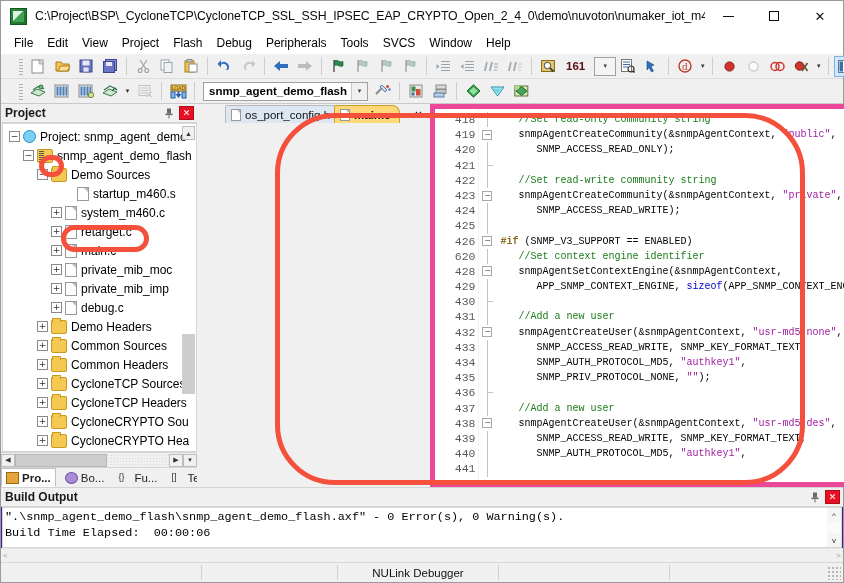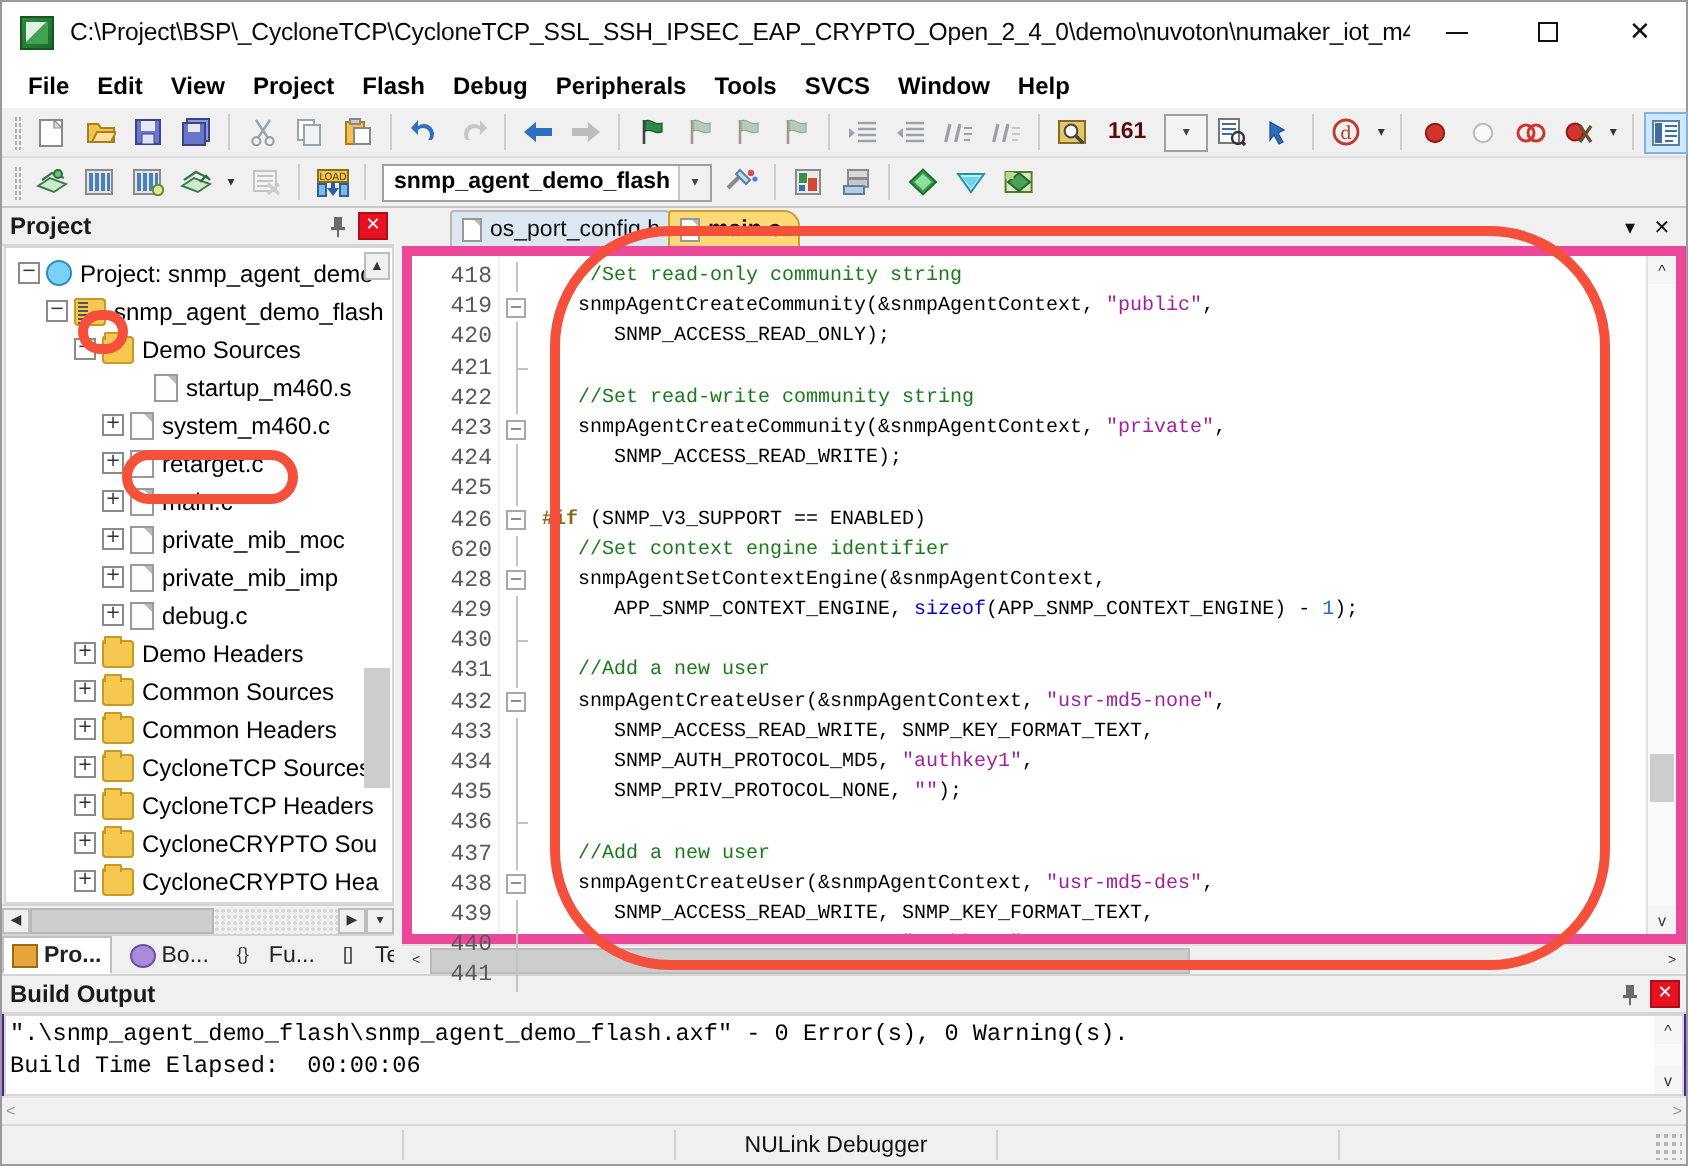--- a/index.html
+++ b/index.html
@@ -63,38 +63,37 @@
   .max-glyph { width: 10px; height: 10px; border: 1px solid #111; display:block; }
 
   
   .menubar {
     height: 22px;
     background: #ffffff;
     display: flex;
     align-items: center;
     padding-left: 6px;
     flex: 0 0 auto;
-    font-weight: bold;
   }
   .menu-item {
     font-size: 12px;
     color: #000;
     padding: 2px 7px;
     white-space: nowrap;
   }
 
   
   .toolbar {
     height: 25px;
     background: #f0f0f0;
     display: flex;
     align-items: center;
     border-bottom: 1px solid #dcdcdc;
     flex: 0 0 auto;
-    padding-left: 4px;
+    padding-left: 16px;
   }
   .grip {
     width: 4px; height: 17px;
     margin: 0 3px 0 2px;
     background-image: radial-gradient(#b0b0b0 40%, transparent 41%);
     background-size: 2px 3px;
     flex: 0 0 auto;
   }
   .tb-btn {
     width: 22px; height: 21px;
@@ -298,21 +297,21 @@
   .pico-proj{background:#e8a43c;border:1px solid #9c6a12;}
   .pico-book{background:#a98cd8;border-radius:50%;border:1px solid #6f4fa8;}
   .ptab-sep{width:1px;background:#cfcfcf;margin:3px 2px;}
 
   .vsplit { width: 4px; background: #f0f0f0; flex:0 0 auto; cursor: col-resize;}
 
   
   .editor-area {
     flex: 1 1 auto;
     display: flex;
-    flex-direction: column;
+    flex-direction: row;
     min-width: 0;
     background: #f0f0f0;
   }
   .tabstrip {
     height: 19px;
     display: flex;
     align-items: flex-end;
     background: #f0f0f0;
     flex: 0 0 auto;
     position: relative;

